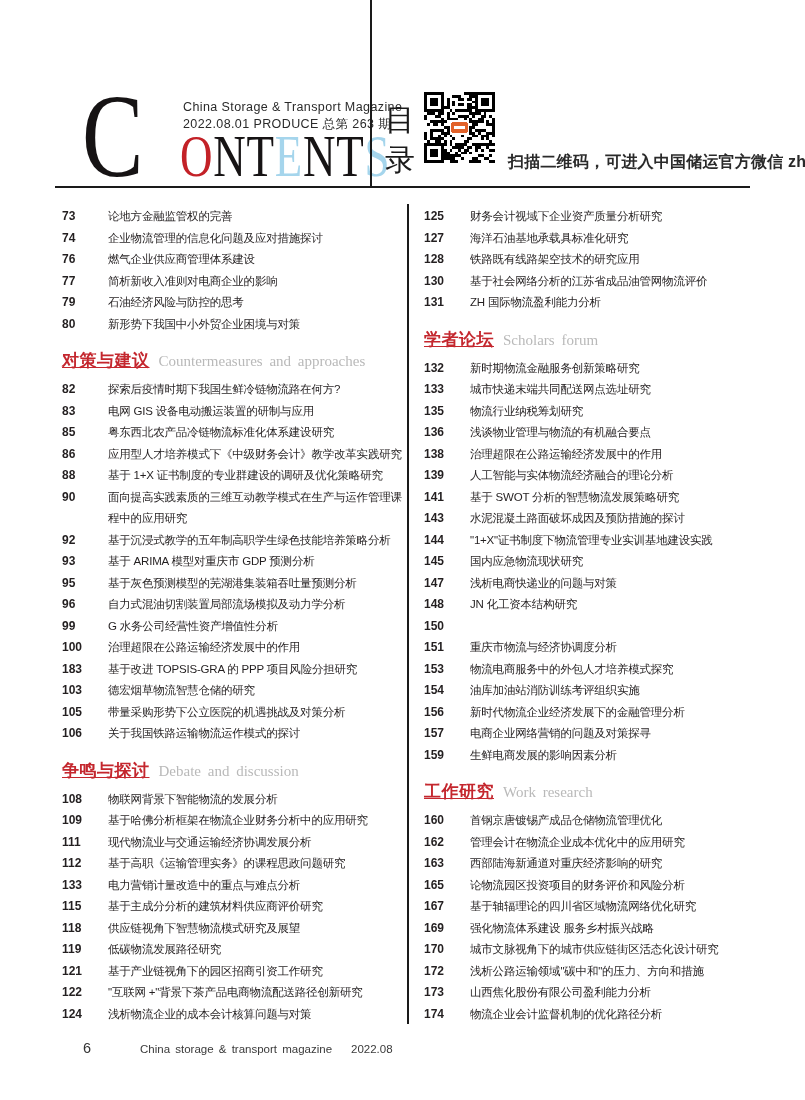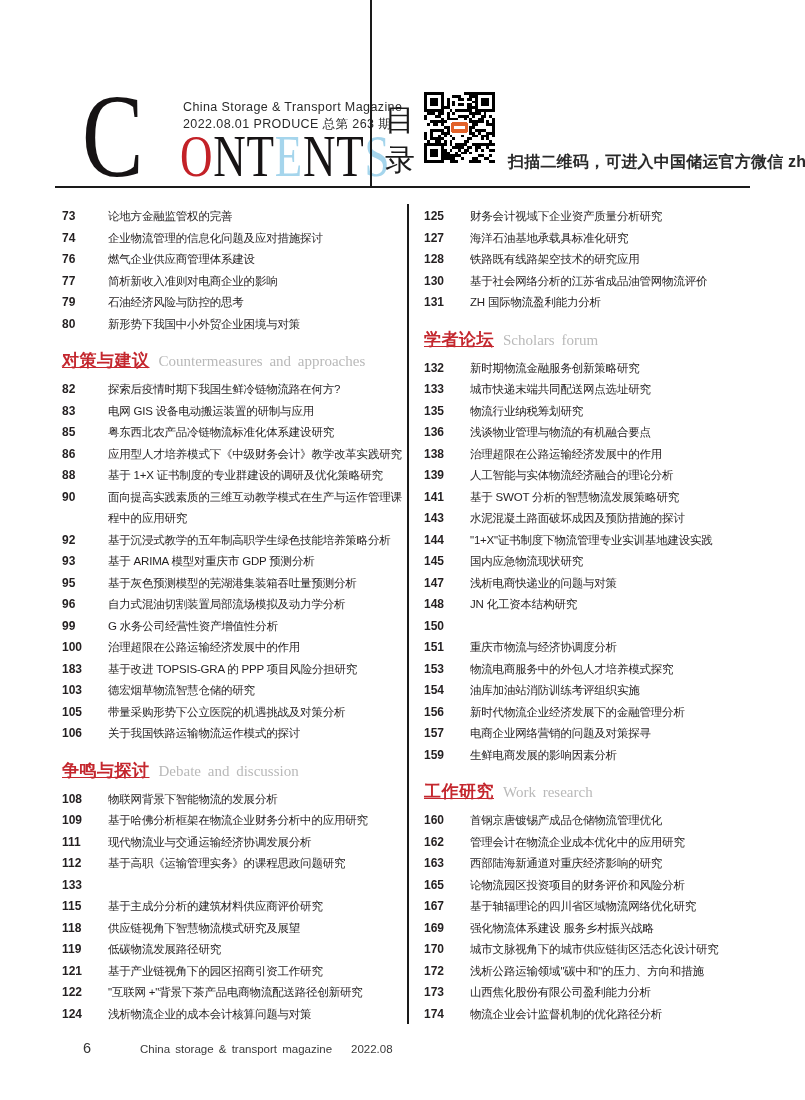--- a/index.html
+++ b/index.html
@@ -435,20 +435,21 @@
       <div class="row">
         <span class="num">111</span>
         <span class="title">现代物流业与交通运输经济协调发展分析</span>
       </div>
       <div class="row">
         <span class="num">112</span>
         <span class="title">基于高职《运输管理实务》的课程思政问题研究</span>
       </div>
       <div class="row">
         <span class="num">133</span>
+        <span class="title">电力营销计量改造中的重点与难点分析</span>
       </div>
       <div class="row">
         <span class="num">115</span>
         <span class="title">基于主成分分析的建筑材料供应商评价研究</span>
       </div>
       <div class="row">
         <span class="num">118</span>
         <span class="title">供应链视角下智慧物流模式研究及展望</span>
       </div>
       <div class="row">

